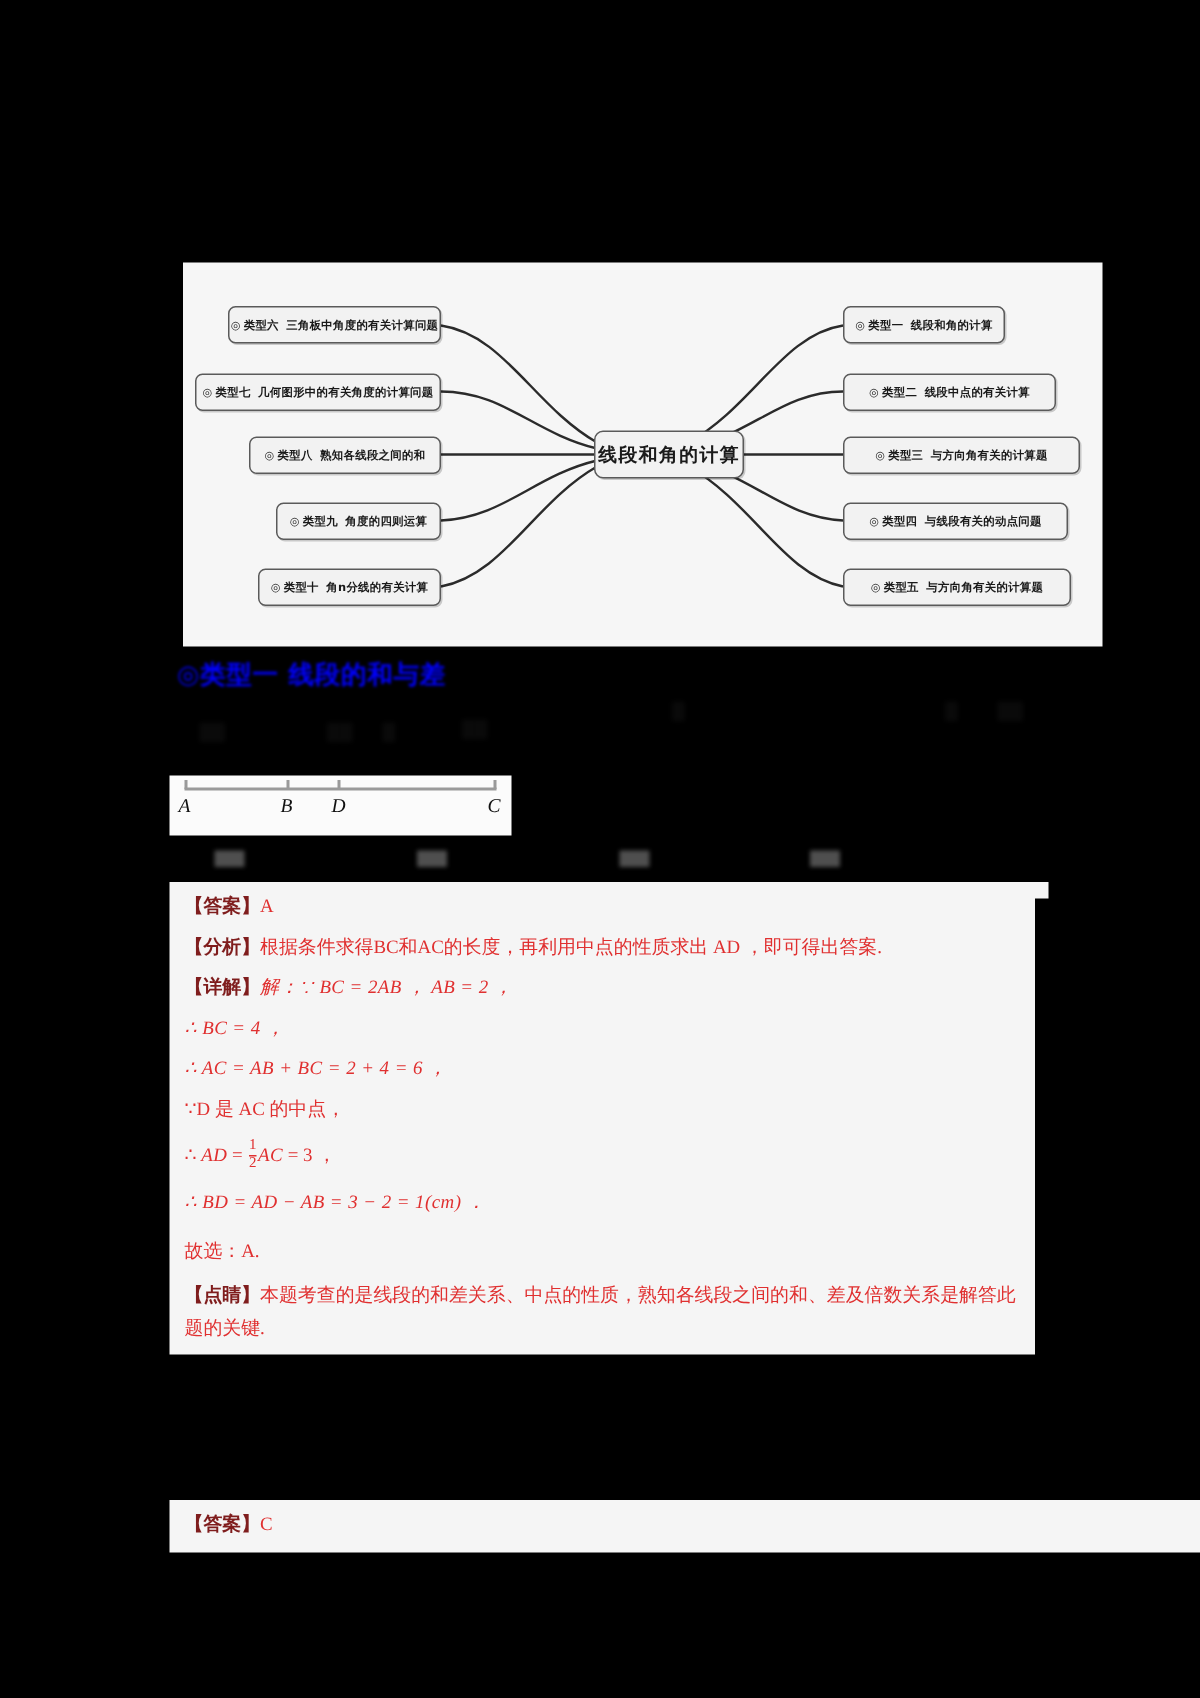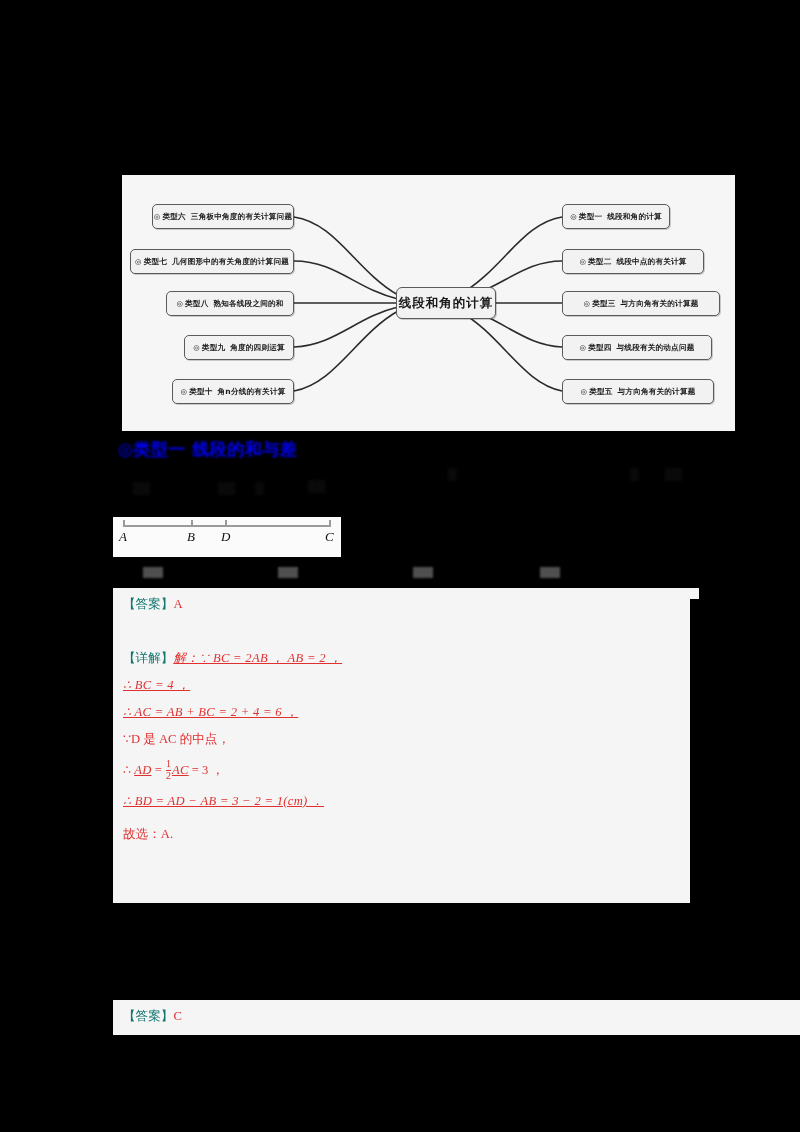--- a/index.html
+++ b/index.html
@@ -165,26 +165,25 @@
   .sol-line {
     position: absolute;
     left: 10px;
     color: #e03030;
     font-family: "Liberation Serif", "DejaVu Serif", serif;
     font-size: 12.6px;
     line-height: 1;
     white-space: nowrap;
   }
   .sol-line.wrap { white-space: normal; width: 556px; line-height: 1.75; }
-  .tag { font-weight: 400; color: #0f766e; }
+  .tag { font-weight: 700; color: #7f1d1d; }
   .mathit {
     font-style: italic;
     font-family: "Liberation Serif", "DejaVu Serif", serif;
     letter-spacing: .3px;
-    text-decoration: underline;
   }
   .frac {
     display: inline-block;
     vertical-align: middle;
     text-align: center;
     font-size: 10px;
     line-height: 1.05;
     margin: 0 1px;
     position: relative;
     top: -1px;
@@ -345,20 +344,23 @@
   <div class="mini-choice" style="left:427px; top:107px;"></div>
 </div>
 
 <div id="solution-panel" class="panel">
   <div class="notch"></div>
 
   <div class="sol-line" style="top:10px;">
     <span class="tag">【答案】</span><span>A</span>
   </div>
 
+  <div class="sol-line" style="top:37px;">
+    <span class="tag">【分析】</span><span>根据条件求得BC和AC的长度，再利用中点的性质求出 AD ，即可得出答案.</span>
+  </div>
 
   <div class="sol-line" style="top:64px;">
     <span class="tag">【详解】</span><span class="mathit">解：∵ BC = 2AB ， AB = 2 ，</span>
   </div>
 
   <div class="sol-line mathit" style="top:91px;">∴ BC = 4 ，</div>
 
   <div class="sol-line mathit" style="top:118px;">∴ AC = AB + BC = 2 + 4 = 6 ，</div>
 
   <div class="sol-line" style="top:145px;">∵D 是 AC 的中点，</div>
@@ -367,20 +369,23 @@
     <span>∴ </span><span class="mathit">AD</span><span> = </span><span class="frac">
         <span class="num">1</span>
         <span class="den">2</span>
     </span><span class="mathit">AC</span><span> = 3 ，</span>
   </div>
 
   <div class="sol-line mathit" style="top:207px;">∴ BD = AD − AB = 3 − 2 = 1(cm) ．</div>
 
   <div class="sol-line" style="top:240px;font-family:Liberation Serif, serif;">故选：A.</div>
 
+  <div class="sol-line wrap" style="top:264px;">
+    <span class="tag">【点睛】</span><span>本题考查的是线段的和差关系、中点的性质，熟知各线段之间的和、差及倍数关系是解答此题的关键.</span>
+  </div>
 </div>
 
 <div id="answer-c-panel" class="panel">
   <div class="notch"></div>
   <div class="ans-line">
     <span class="tag">【答案】</span><span>C</span>
   </div>
 </div>
 
 </body></html>

